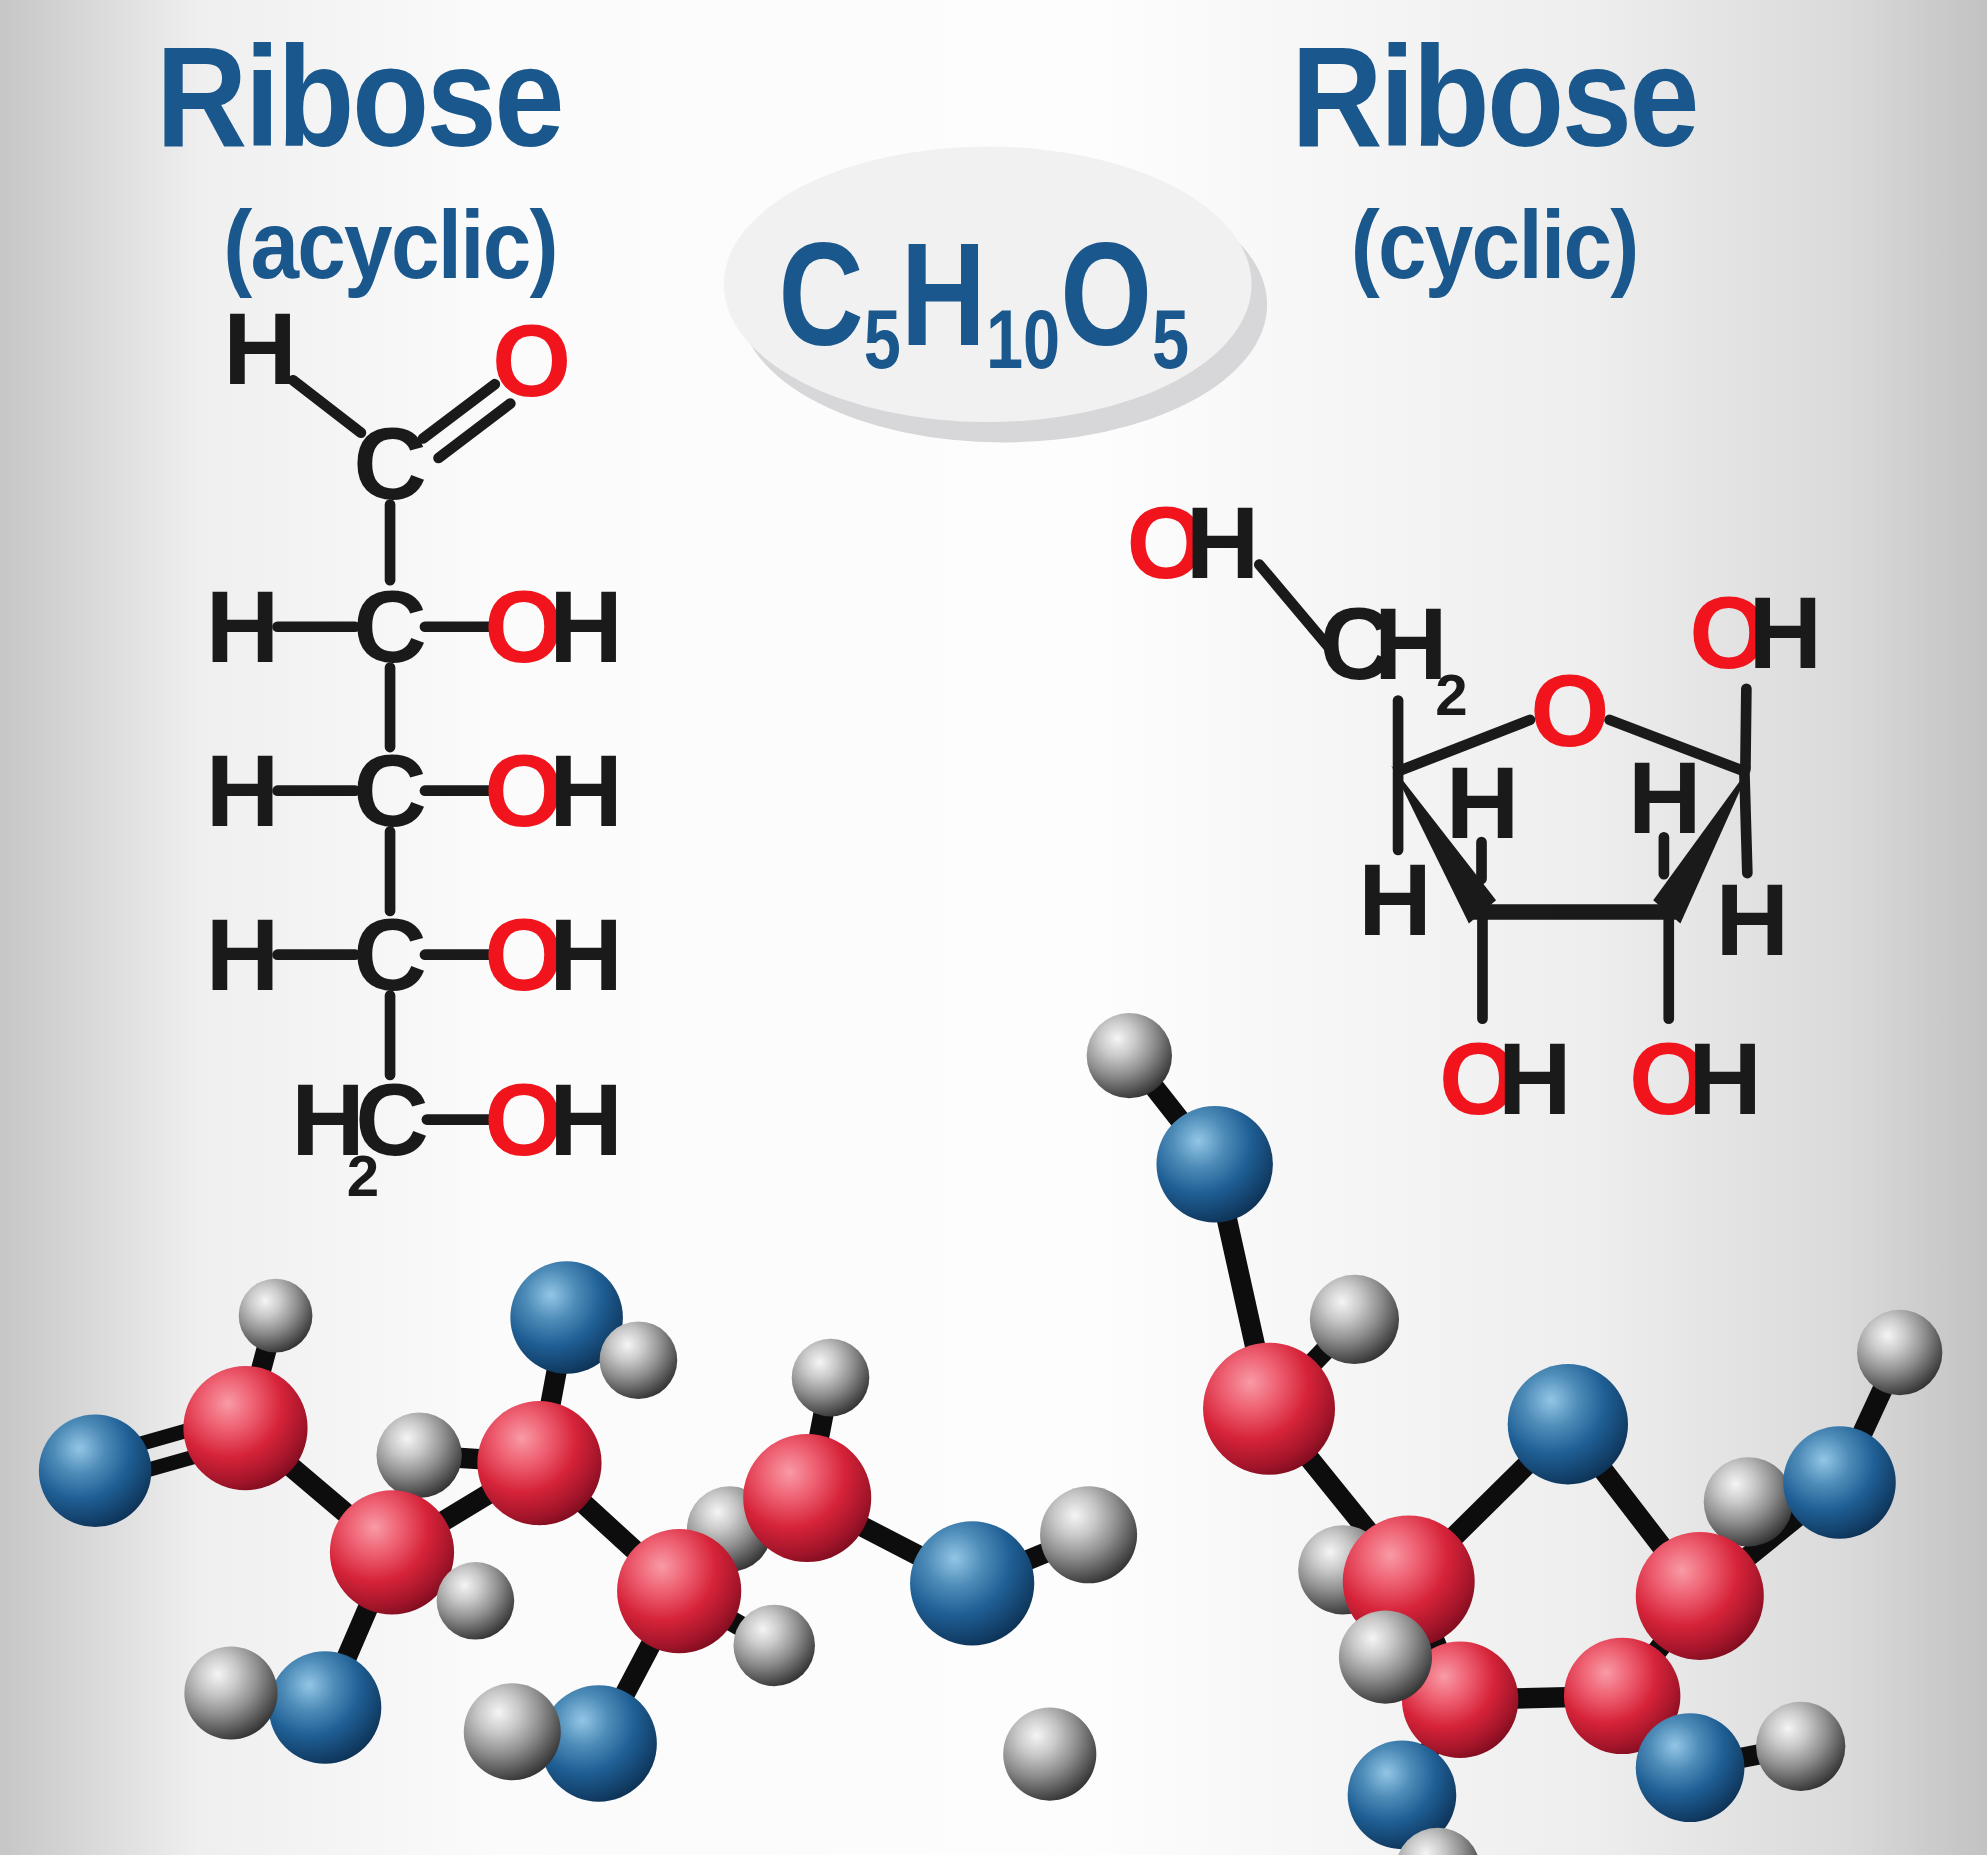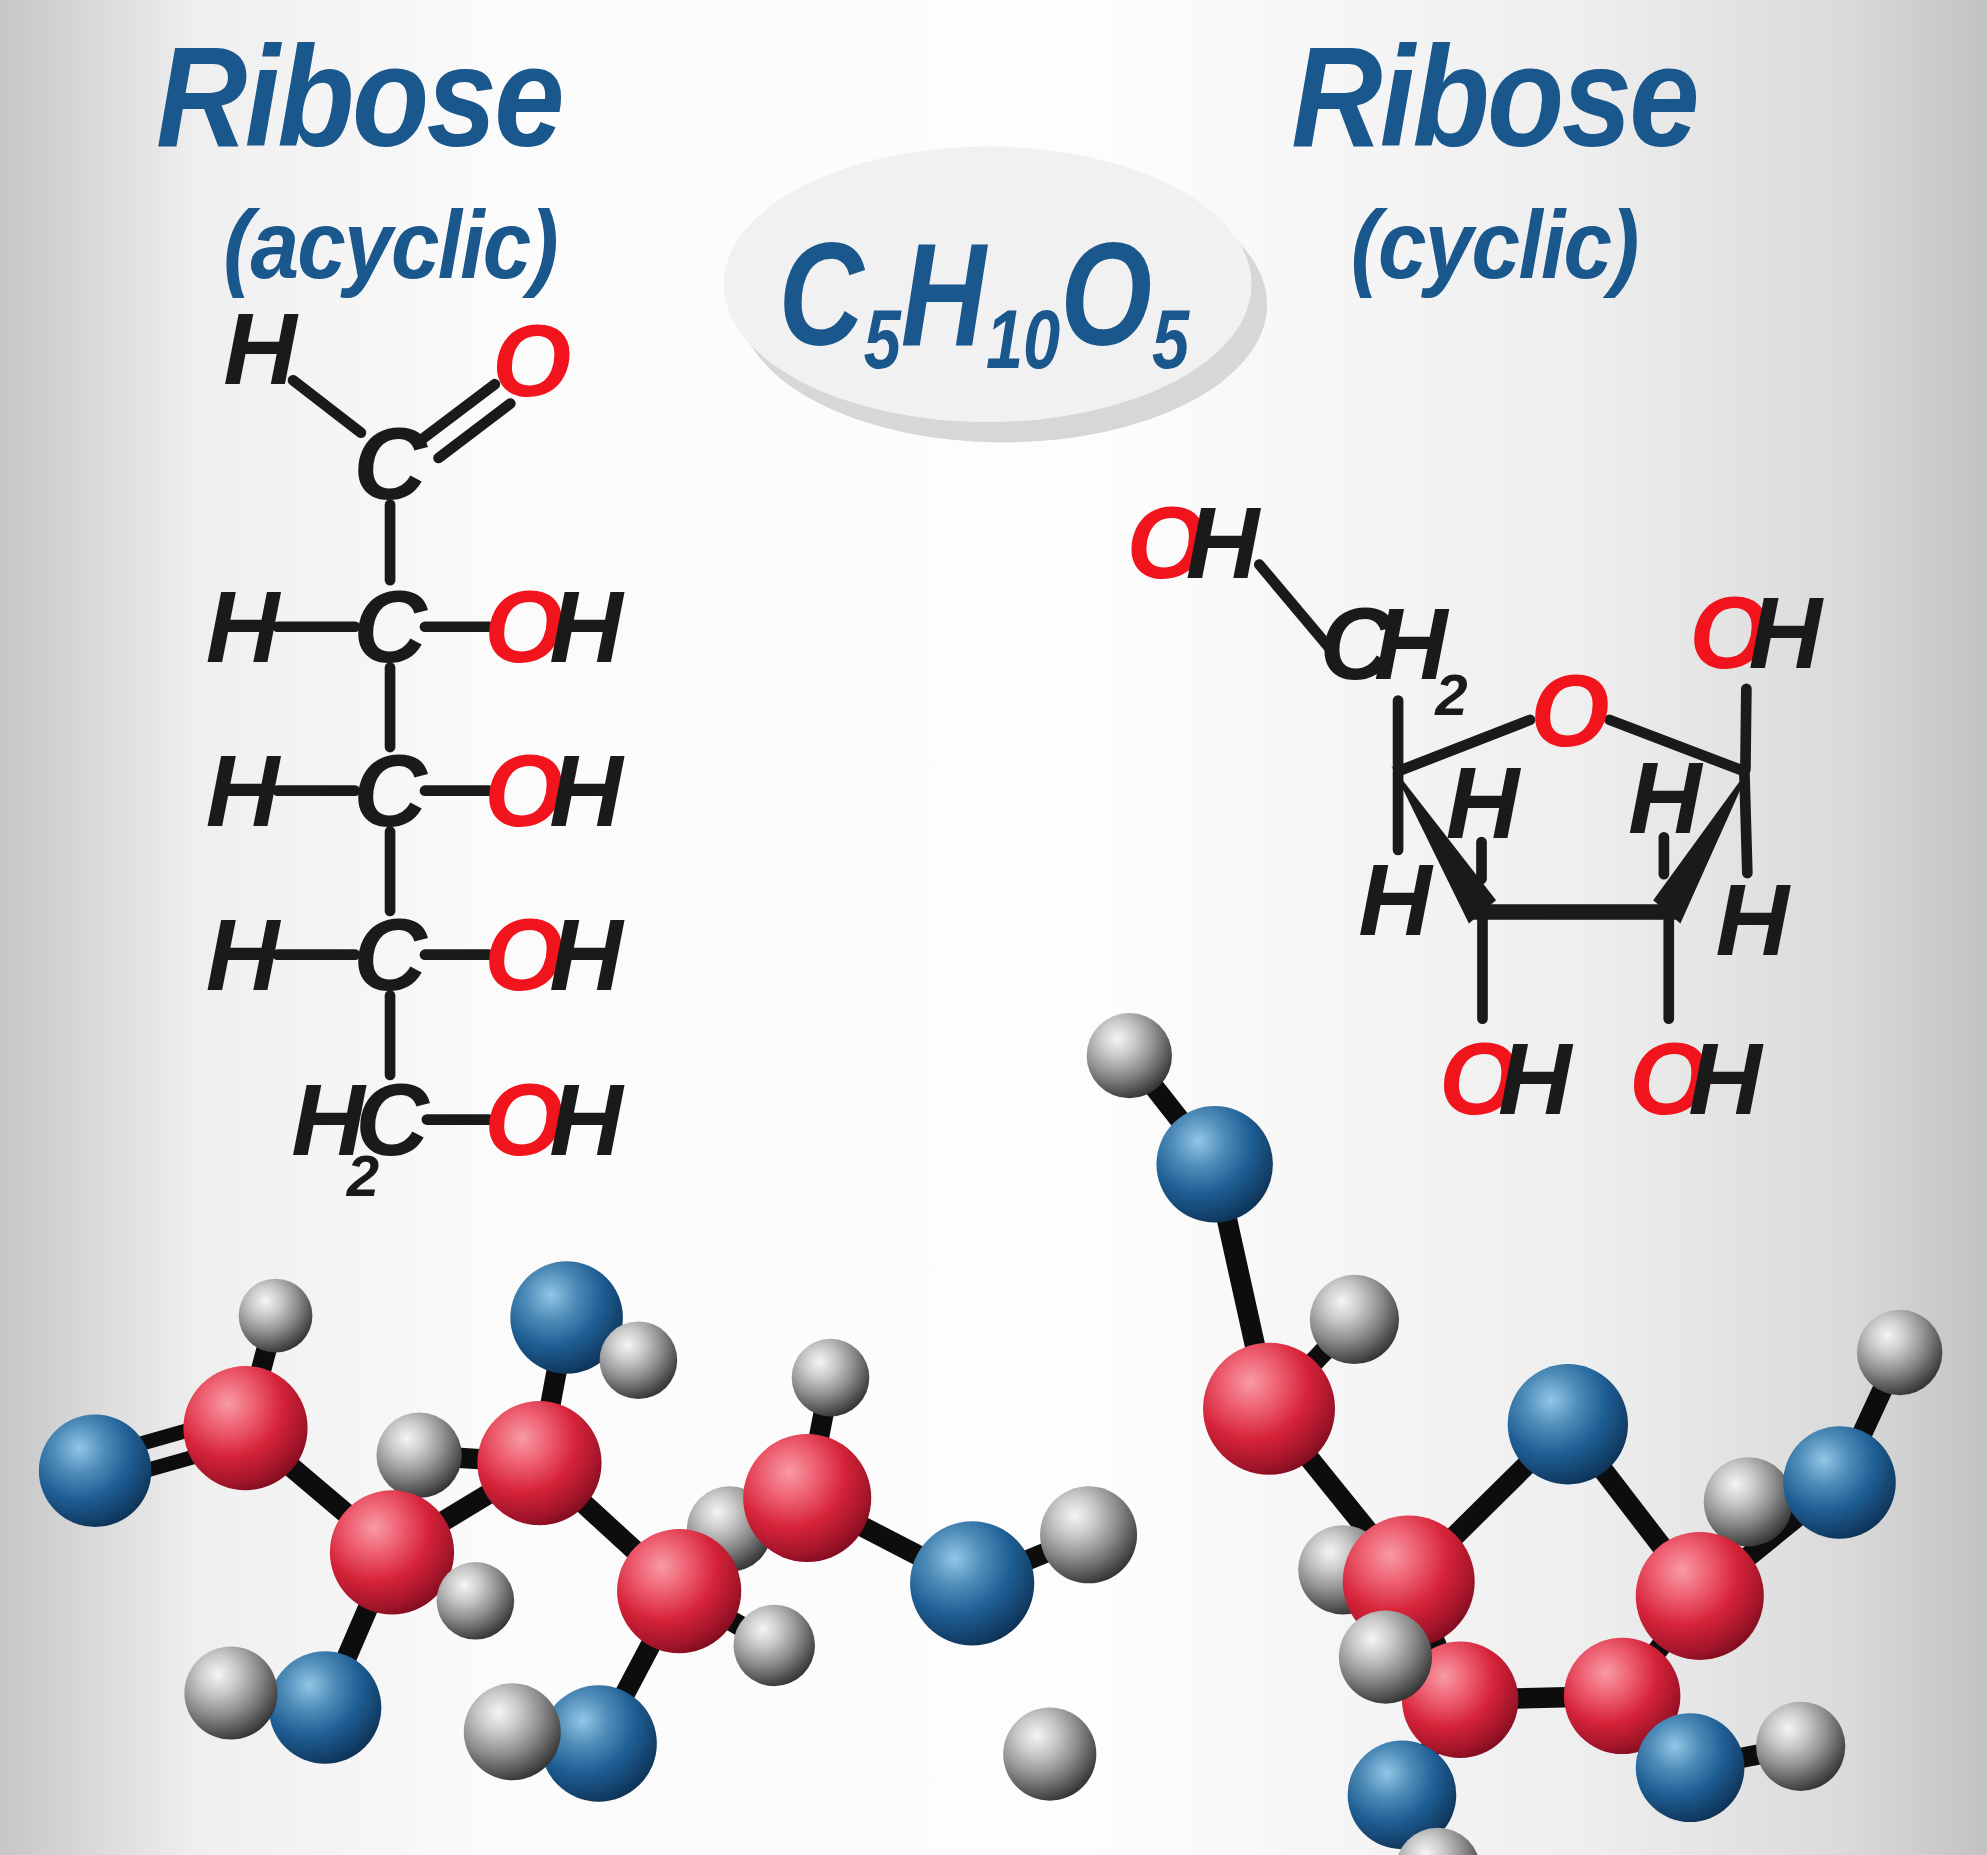--- a/index.html
+++ b/index.html
@@ -1,16 +1,16 @@
 <!DOCTYPE html>
 <html><head>
 <meta charset="utf-8">
 <style>
   html,body{margin:0;padding:0;background:#ffffff;}
-  .stage{width:1987px;height:1855px;position:relative;overflow:hidden;font-style:italic;}
+  .stage{width:1987px;height:1855px;position:relative;overflow:hidden;}
   svg{display:block;}
   text{font-family:"Liberation Sans", sans-serif;font-weight:bold;}
   .title{font-size:148px;fill:#1a578c;letter-spacing:-3px;}
   .subtitle{font-size:100px;fill:#1a578c;letter-spacing:-2px;}
   .atom{font-size:105px;fill:#1a1a1a;}
   .red{fill:#f1141c;}
   .sub{font-size:60px;fill:#1a1a1a;}
   .fbig{font-size:152px;fill:#1a578c;}
   .fsub{font-size:86px;fill:#1a578c;}
   .bondline{stroke:#1a1a1a;stroke-width:11;stroke-linecap:round;fill:none;}

